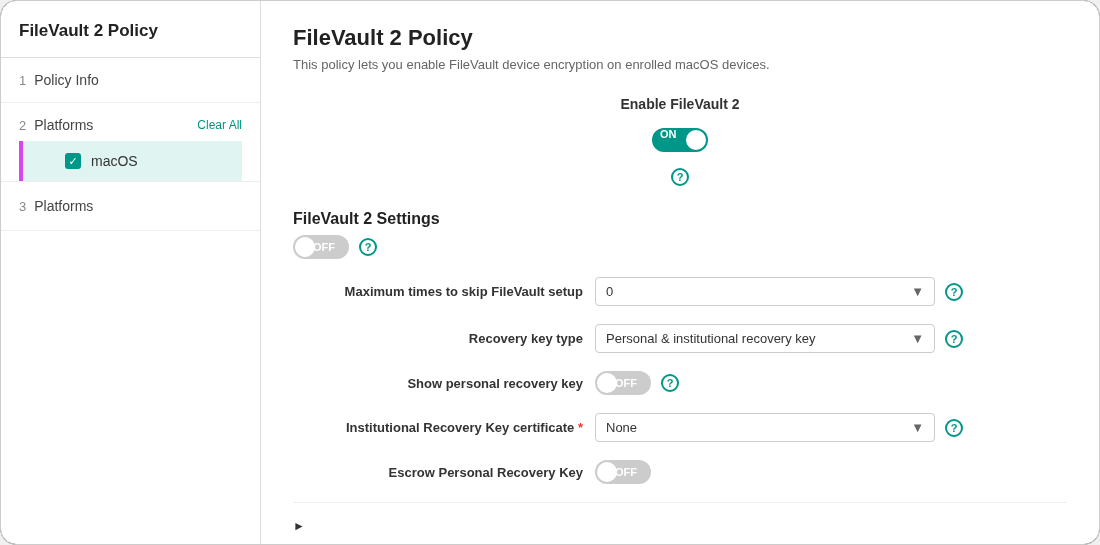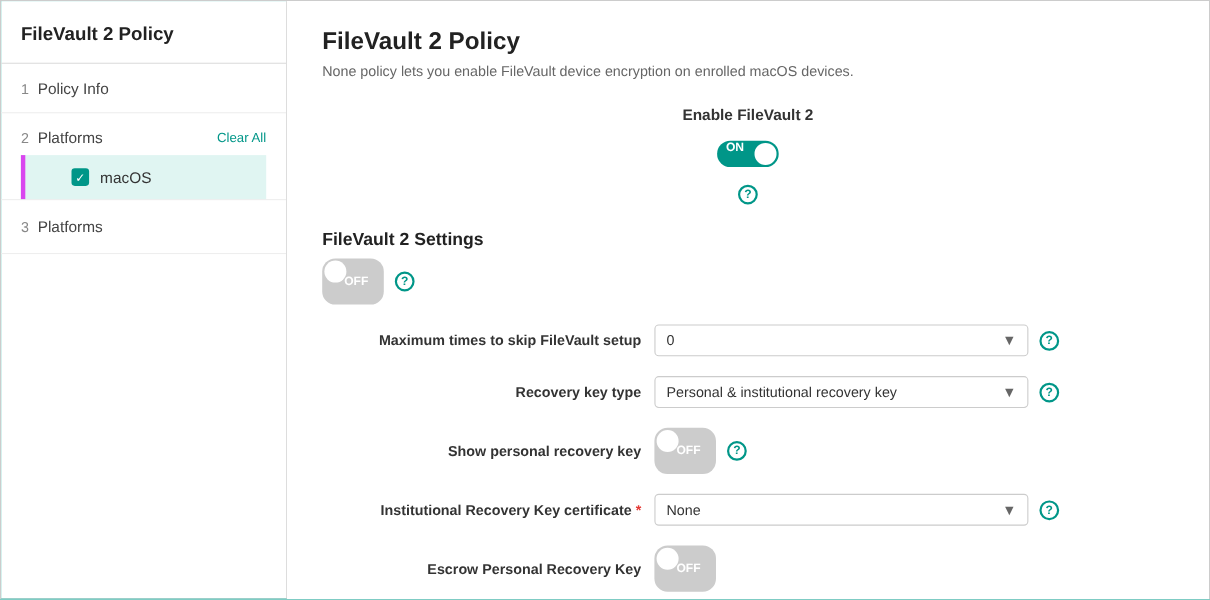--- a/index.html
+++ b/index.html
@@ -8,23 +8,23 @@
       font-size: 14px;
       background: #f0f0f0;
       display: flex;
       align-items: center;
       justify-content: center;
       min-height: 100vh;
     }
     .window {
       width: 1100px;
       height: 545px;
-      background: #14b8a6;
+      background: #0f172a;
       border: 1px solid #ccc;
-      border-radius: 0;
+      border-radius: 16px;
       display: flex;
       overflow: hidden;
     }
     
     .sidebar {
       width: 260px;
       min-width: 260px;
       background: #fff;
       border-right: 1px solid #ddd;
       display: flex;
@@ -162,21 +162,21 @@
       position: absolute;
       right: 2px;
       top: 2px;
     }
     .toggle-off {
       display: flex;
       align-items: center;
       background: #ccc;
       border-radius: 12px;
       width: 56px;
-      height: 42px;
+      height: 24px;
       position: relative;
       cursor: pointer;
     }
     .toggle-off .toggle-text {
       color: #fff;
       font-size: 11px;
       font-weight: 700;
       margin-left: 20px;
     }
     .toggle-off .toggle-knob {
@@ -305,21 +305,21 @@
       <div class="nav-item assignment-item">
         <span class="step-num">3</span>
         <span class="nav-label">Platforms</span>
       </div>
 
     </div>
   </div>
 
   <div class="main-content">
     <div class="page-title">FileVault 2 Policy</div>
-    <div class="page-subtitle">None policy lets you enable FileVault device encryption on enrolled macOS devices.</div>
+    <div class="page-subtitle">This policy lets you enable FileVault device encryption on enrolled macOS devices.</div>
 
     <div class="enable-row">
       <span class="enable-label">Enable FileVault 2</span>
       <div class="toggle-on">
         <span class="toggle-text">ON</span>
         <div class="toggle-knob"></div>
       </div>
       <div class="help-icon">?</div>
     </div>
 

